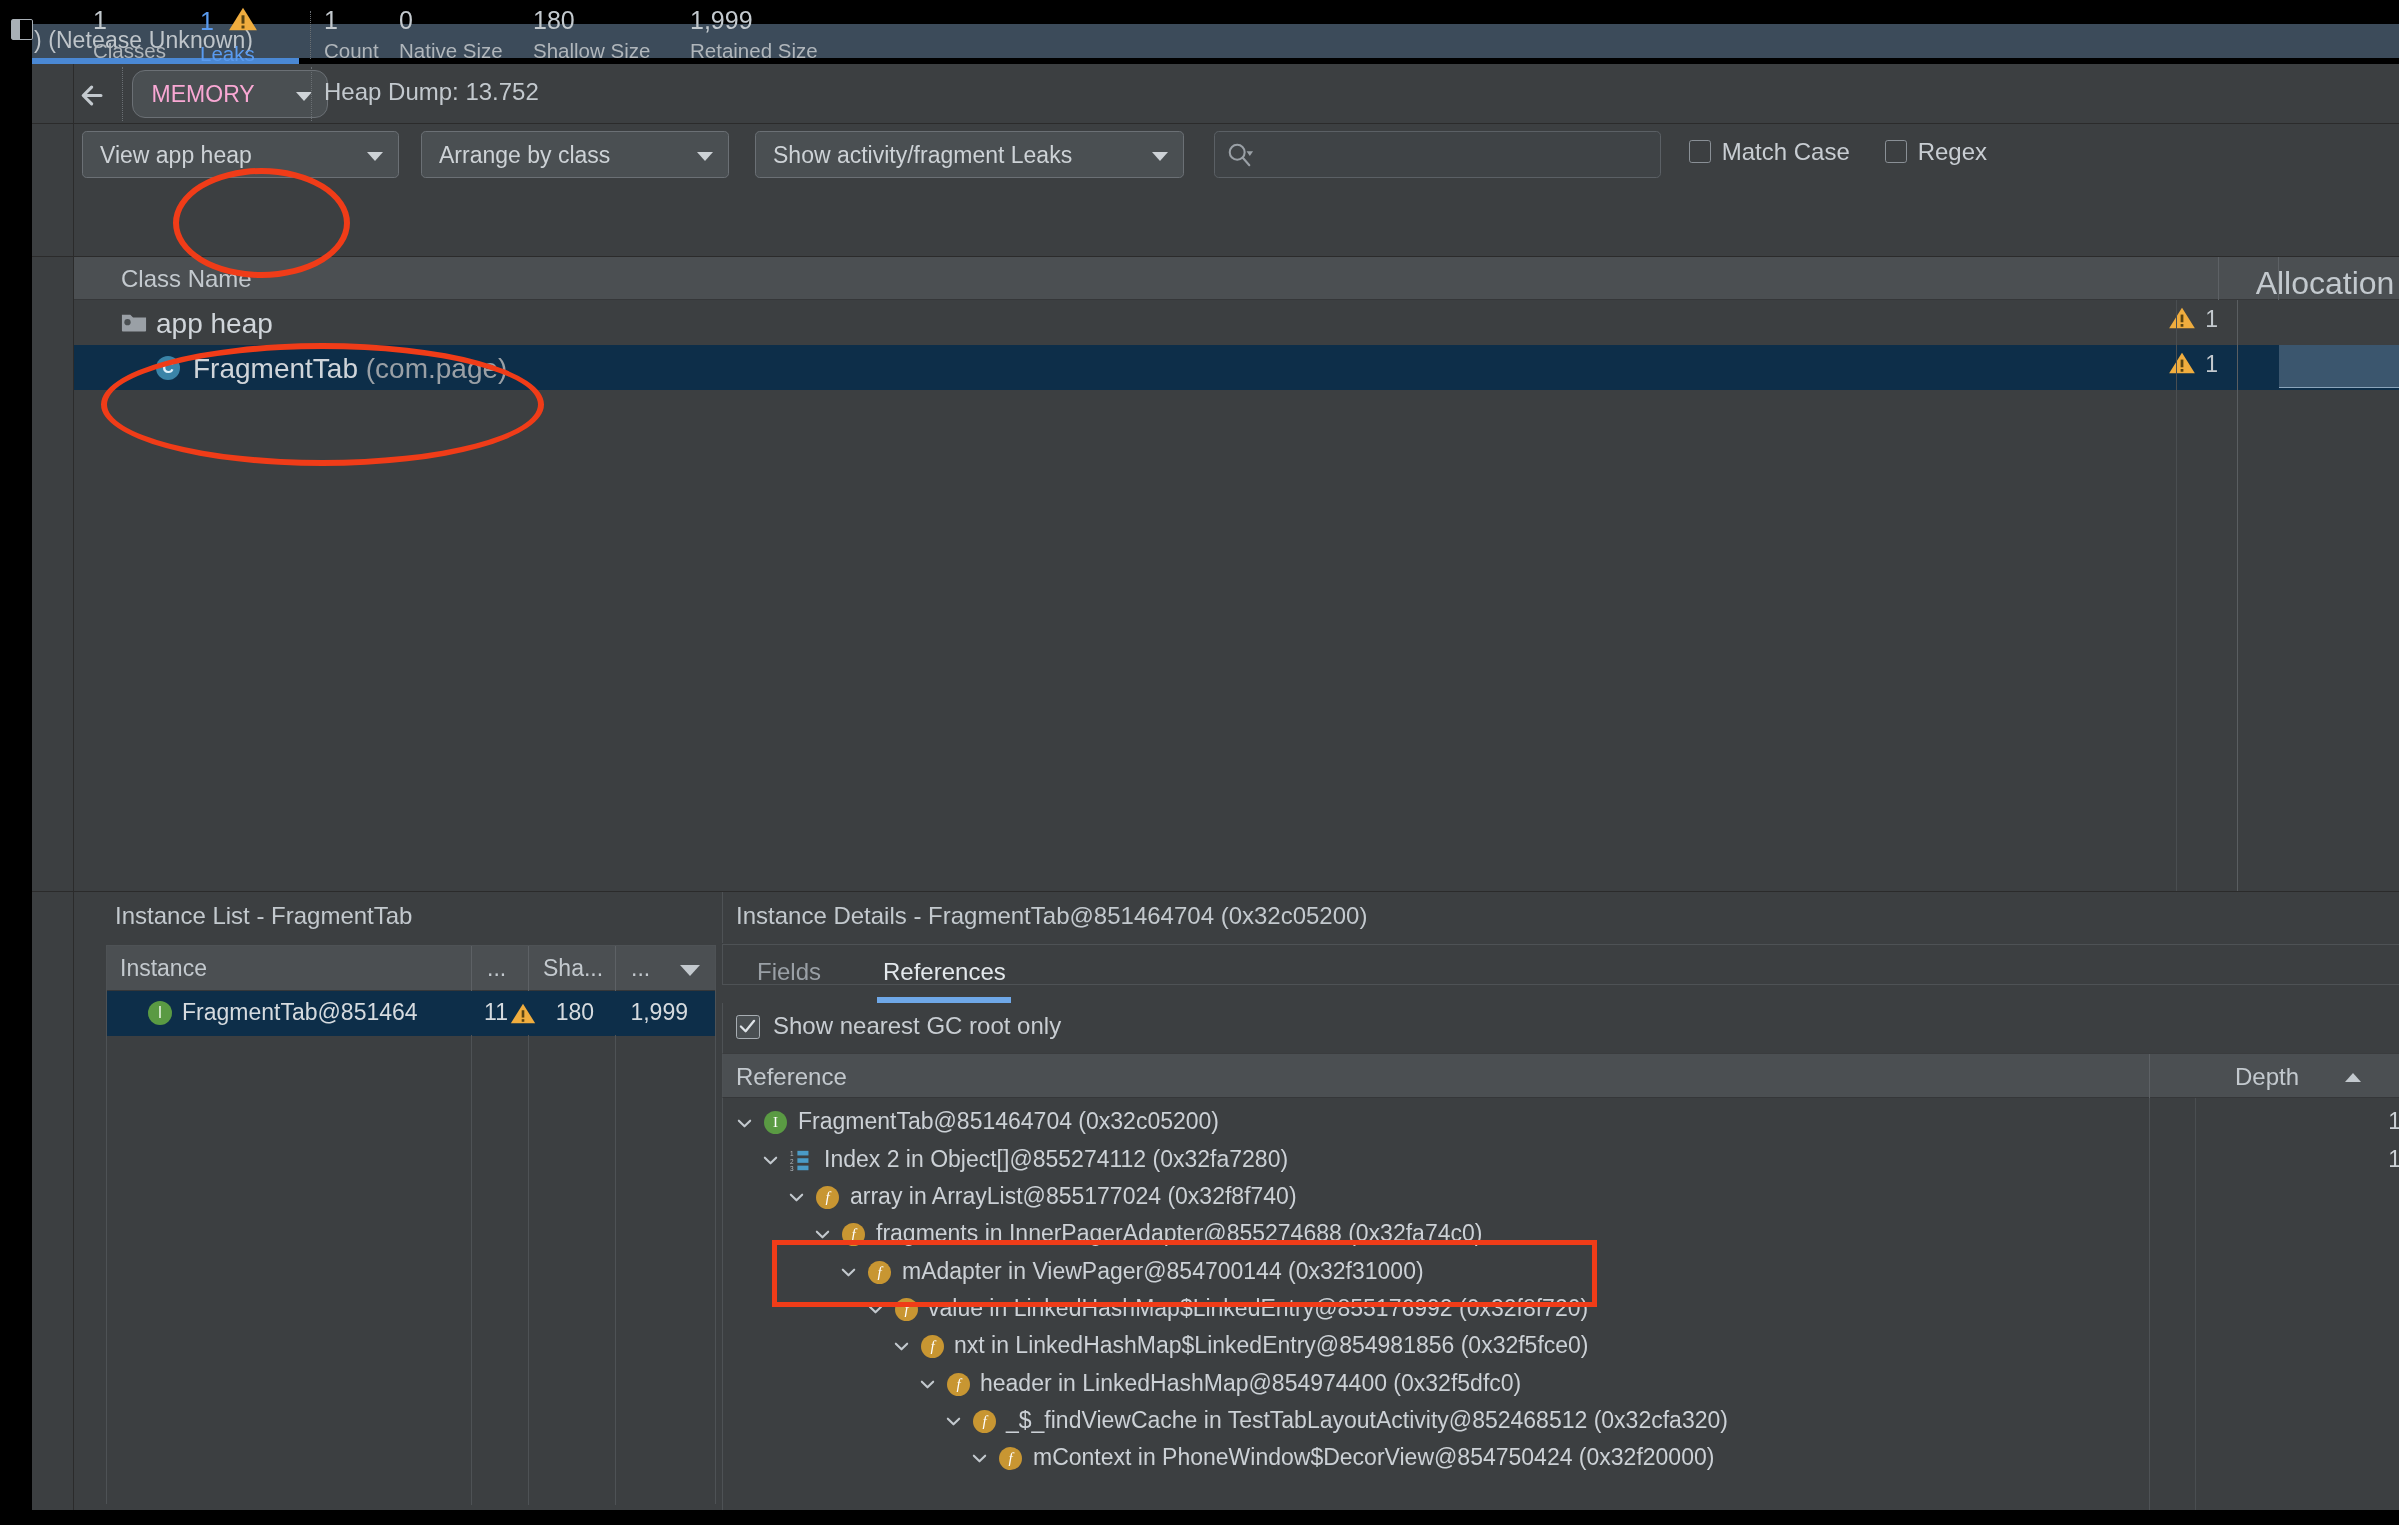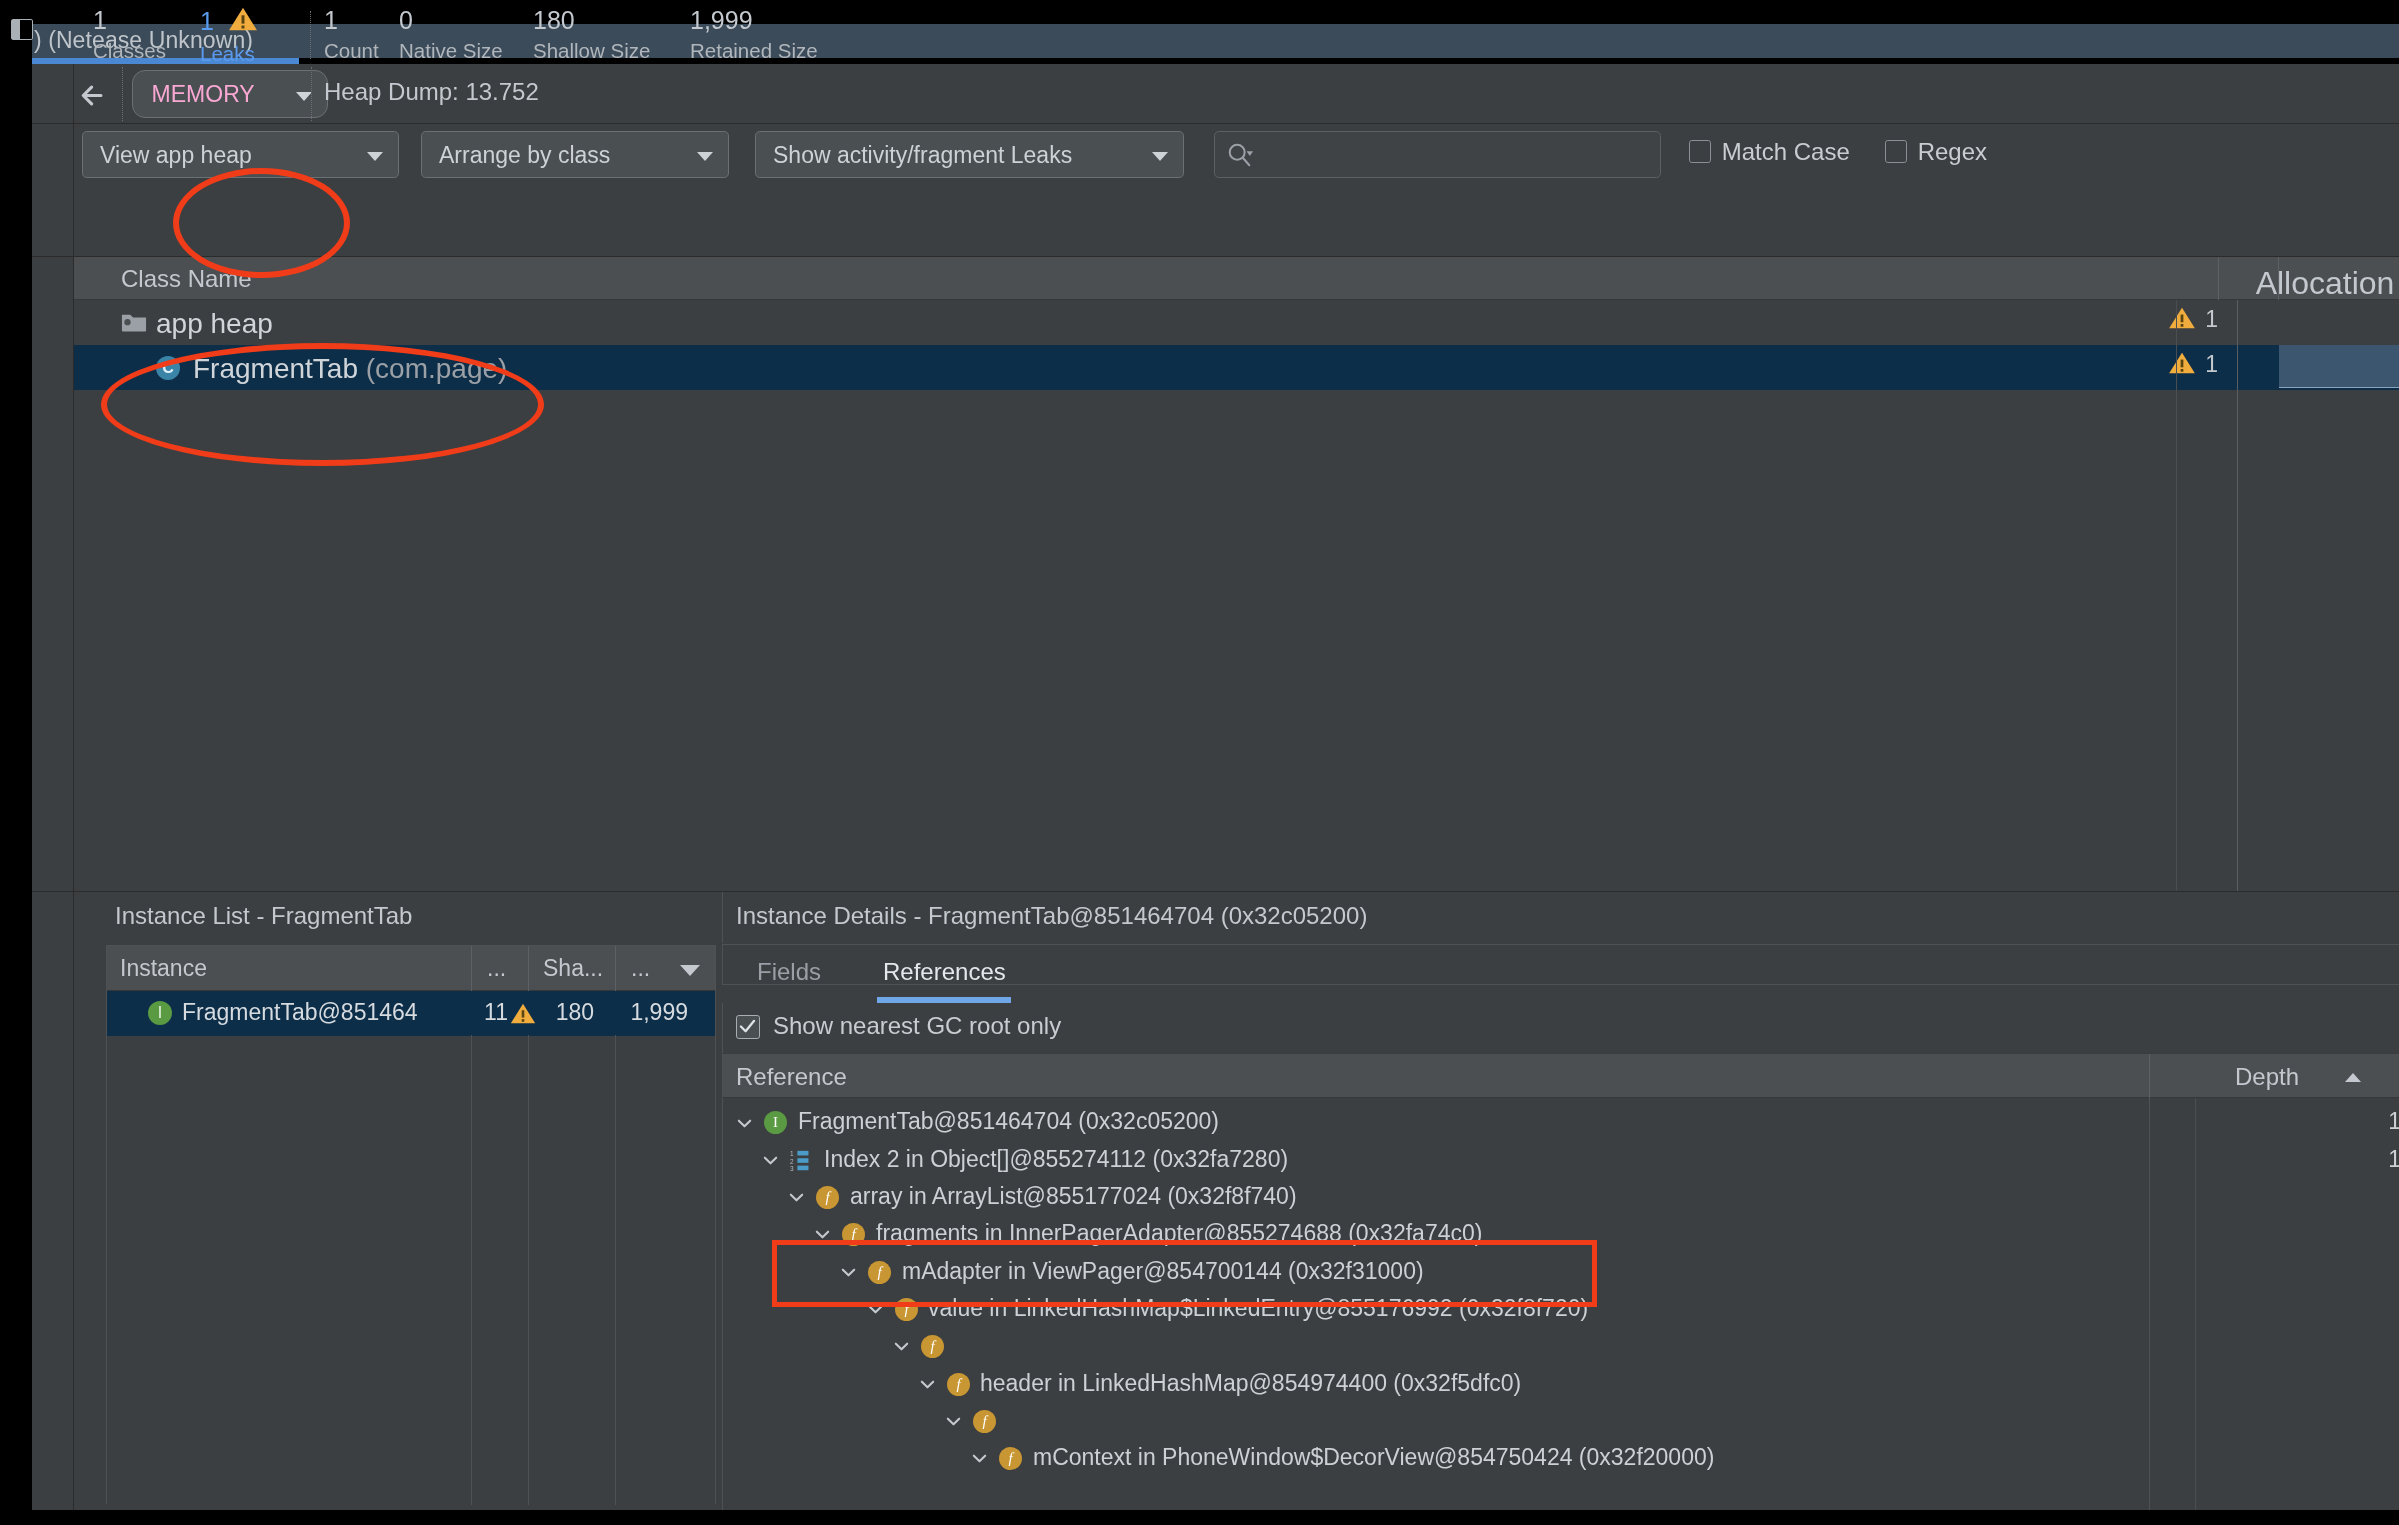--- a/index.html
+++ b/index.html
@@ -718,39 +718,41 @@
           <span class="rtxt" style="left:205px">value in LinkedHashMap$LinkedEntry@855176992 (0x32f8f720)</span>
         </div>
 
         <div class="ref-row" style="top:229px">
           <span class="chev" style="left:170px">
             <svg width="17" height="17" viewBox="0 0 18 18">
                 <path d="M3 6 L9 12 L15 6" stroke="#c3c9ce" stroke-width="2.2" fill="none" stroke-linecap="round" stroke-linejoin="round"></path>
               </svg>
           </span>
           <span class="ricon f" style="left:198px">f</span>
+          <span class="rtxt" style="left:231px">nxt in LinkedHashMap$LinkedEntry@854981856 (0x32f5fce0)</span>
         </div>
 
         <div class="ref-row" style="top:267px">
           <span class="chev" style="left:196px">
             <svg width="17" height="17" viewBox="0 0 18 18">
                 <path d="M3 6 L9 12 L15 6" stroke="#c3c9ce" stroke-width="2.2" fill="none" stroke-linecap="round" stroke-linejoin="round"></path>
               </svg>
           </span>
           <span class="ricon f" style="left:224px">f</span>
           <span class="rtxt" style="left:257px">header in LinkedHashMap@854974400 (0x32f5dfc0)</span>
         </div>
 
         <div class="ref-row" style="top:304px">
           <span class="chev" style="left:222px">
             <svg width="17" height="17" viewBox="0 0 18 18">
                 <path d="M3 6 L9 12 L15 6" stroke="#c3c9ce" stroke-width="2.2" fill="none" stroke-linecap="round" stroke-linejoin="round"></path>
               </svg>
           </span>
           <span class="ricon f" style="left:250px">f</span>
+          <span class="rtxt" style="left:283px">_$_findViewCache in TestTabLayoutActivity@852468512 (0x32cfa320)</span>
         </div>
 
         <div class="ref-row" style="top:341px">
           <span class="chev" style="left:248px">
             <svg width="17" height="17" viewBox="0 0 18 18">
                 <path d="M3 6 L9 12 L15 6" stroke="#c3c9ce" stroke-width="2.2" fill="none" stroke-linecap="round" stroke-linejoin="round"></path>
               </svg>
           </span>
           <span class="ricon f" style="left:276px">f</span>
           <span class="rtxt" style="left:310px">mContext in PhoneWindow$DecorView@854750424 (0x32f20000)</span>

